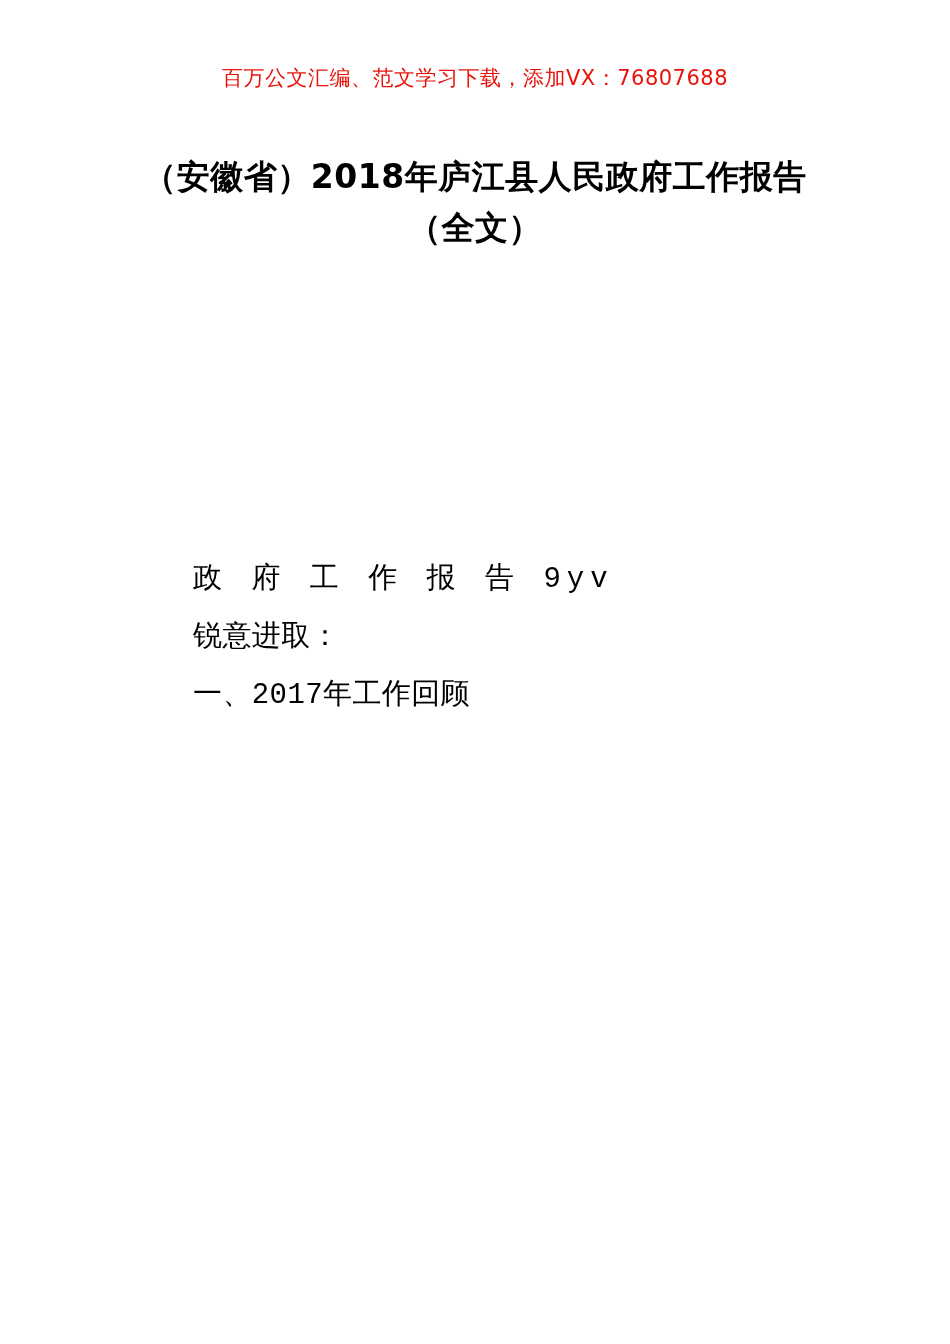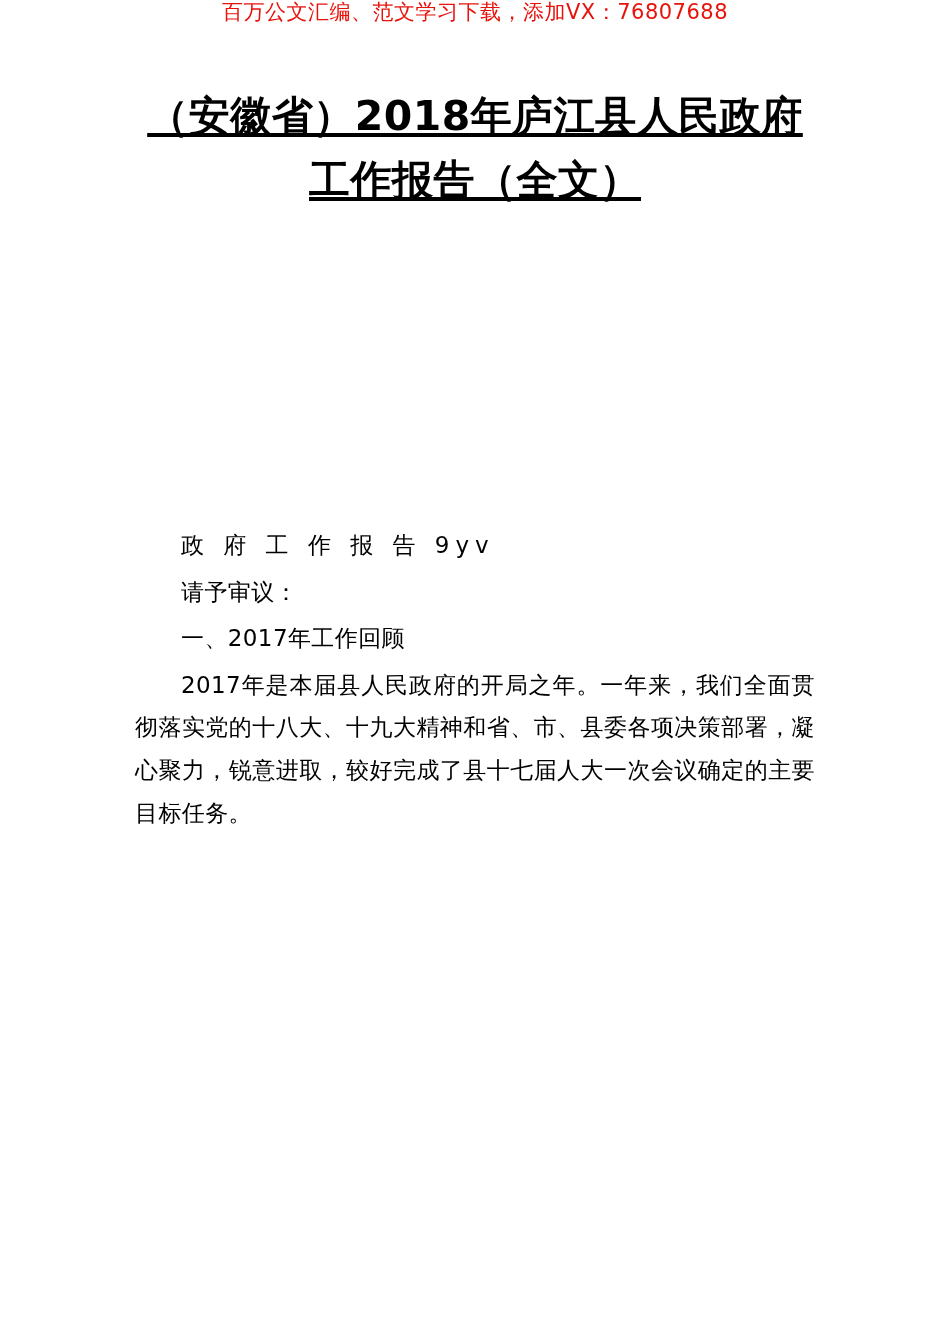--- a/index.html
+++ b/index.html
@@ -22,43 +22,44 @@
     box-sizing: border-box;
     padding: 0;
     position: relative;
   }
   .ad-banner {
     text-align: center;
     color: #e8120b;
     font-size: 21px;
     letter-spacing: 0.5px;
     font-family: "DejaVu Sans", "Liberation Sans", sans-serif;
+    padding-top: 66px;
     line-height: 1.2;
     white-space: nowrap;
   }
   .doc-title {
     margin: 60px auto 0 auto;
     width: 680px;
     text-align: center;
-    font-size: 41px;
+    font-size: 33px;
     font-weight: bold;
     line-height: 1.55;
     letter-spacing: 0.5px;
-    text-decoration: underline;
   }
   .spacer {
     height: 296px;
   }
   .body-text {
-    margin: 16px auto;
+    margin: 4px auto;
     width: 680px;
-    font-size: 23px;
+    font-size: 29px;
     line-height: 1.85;
     letter-spacing: 0.4px;
     text-align: justify;
+    font-family: Liberation Mono, monospace;
   }
   .body-text p {
     margin: 0 0 4px 0;
   }
   .indent {
     text-indent: 2em;
   }
   .wide-space {
     letter-spacing: 6px;
   }
@@ -69,18 +70,17 @@
 <div class="page">
 
   <div class="ad-banner" style="color: rgb(232, 18, 11);">百万公文汇编、范文学习下载，添加VX：76807688</div>
 
   <div class="doc-title">（安徽省）2018年庐江县人民政府工作报告（全文）</div>
 
   <div class="spacer"></div>
 
   <div class="body-text">
     <p class="indent wide-space">政 府 工 作 报 告 9yv</p>
-    <p class="indent">请予审议：</p>
+    <p class="indent">锐意进取：</p>
     <p class="indent">一、2017年工作回顾</p>
-    <p class="indent">2017年是本届县人民政府的开局之年。一年来，我们全面贯彻落实党的十八大、十九大精神和省、市、县委各项决策部署，凝心聚力，锐意进取，较好完成了县十七届人大一次会议确定的主要目标任务。</p>
   </div>
 
 </div>
 
 </body></html>

